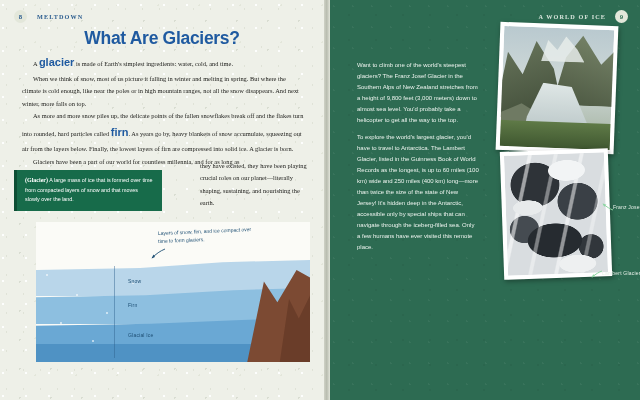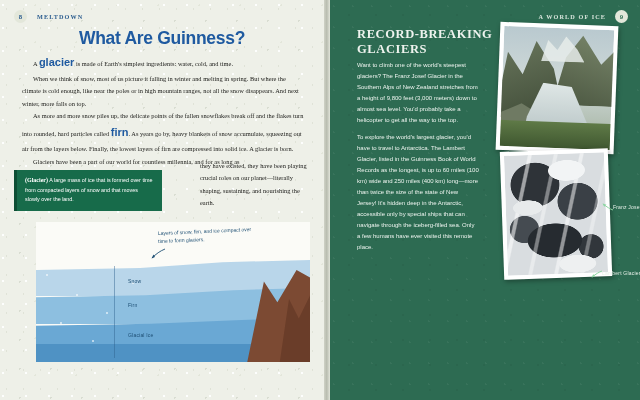--- a/index.html
+++ b/index.html
@@ -277,21 +277,21 @@
 
 <div class="spread">
 
   <div class="page-left">
 
     <div class="hdr-left">
       <div class="pgnum-dot">8</div>
       <div class="run-head">MELTDOWN</div>
     </div>
 
-    <h1 class="title">What Are Guinness?</h1>
+    <h1 class="title">What Are Glaciers?</h1>
 
     <div class="body-col">
       <p>
         <span>A </span><span class="kw">glacier</span><span> is made of Earth's simplest ingredients: water, cold, and time.</span>
       </p>
       <p>When we think of snow, most of us picture it falling in winter and melting in spring. But where the climate is cold enough, like near the poles or in high mountain ranges, not all the snow disappears. And next winter, more falls on top.</p>
       <p>
         <span>As more and more snow piles up, the delicate points of the fallen snowflakes break off and the flakes turn into rounded, hard particles called </span><span class="kw">firn</span><span>. As years go by, heavy blankets of snow accumulate, squeezing out air from the layers below. Finally, the lowest layers of firn are compressed into solid ice. A glacier is born.</span>
       </p>
       <p>Glaciers have been a part of our world for countless millennia, and for as long as</p>
@@ -335,21 +335,20 @@
 
   <div class="gutter"></div>
 
   <div class="page-right">
 
     <div class="hdr-right">
       <div class="run-head-r">A WORLD OF ICE</div>
       <div class="pgnum-dot-r">9</div>
     </div>
 
-    <h2 class="sidebar-title">RECORD-BREAKING GLACIERS</h2>
 
     <div class="sb-body">
       <p>Want to climb one of the world's steepest glaciers? The Franz Josef Glacier in the Southern Alps of New Zealand stretches from a height of 9,800 feet (3,000 meters) down to almost sea level. You'd probably take a helicopter to get all the way to the top.</p>
       <p>To explore the world's largest glacier, you'd have to travel to Antarctica. The Lambert Glacier, listed in the Guinness Book of World Records as the longest, is up to 60 miles (100 km) wide and 250 miles (400 km) long—more than twice the size of the state of New Jersey! It's hidden deep in the Antarctic, accessible only by special ships that can navigate through the iceberg-filled sea. Only a few humans have ever visited this remote place.</p>
     </div>
 
     <div class="photo photo-1">
       <div class="ph-inner">
         <div class="g-sky"></div>
         <div class="g-mt-l"></div>

